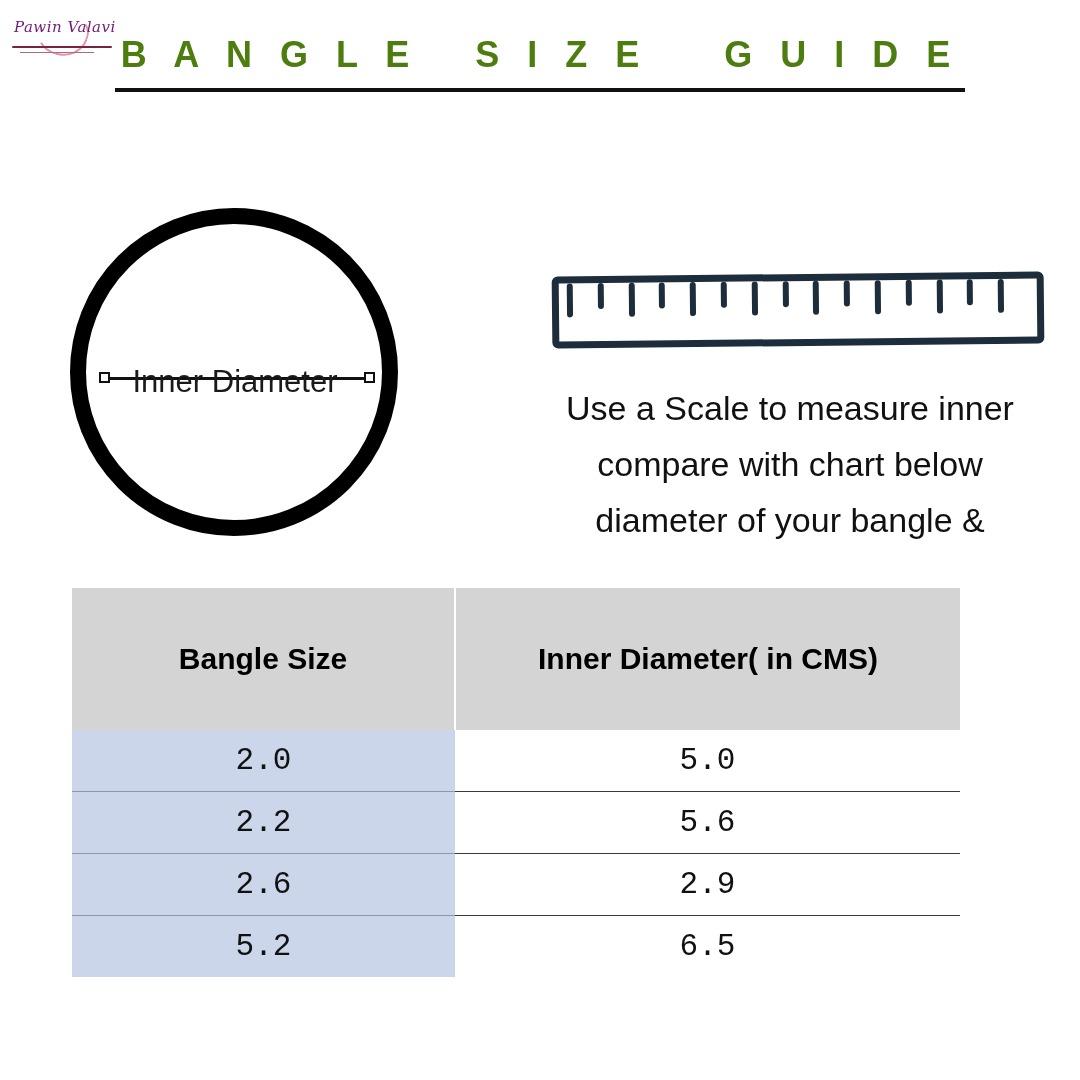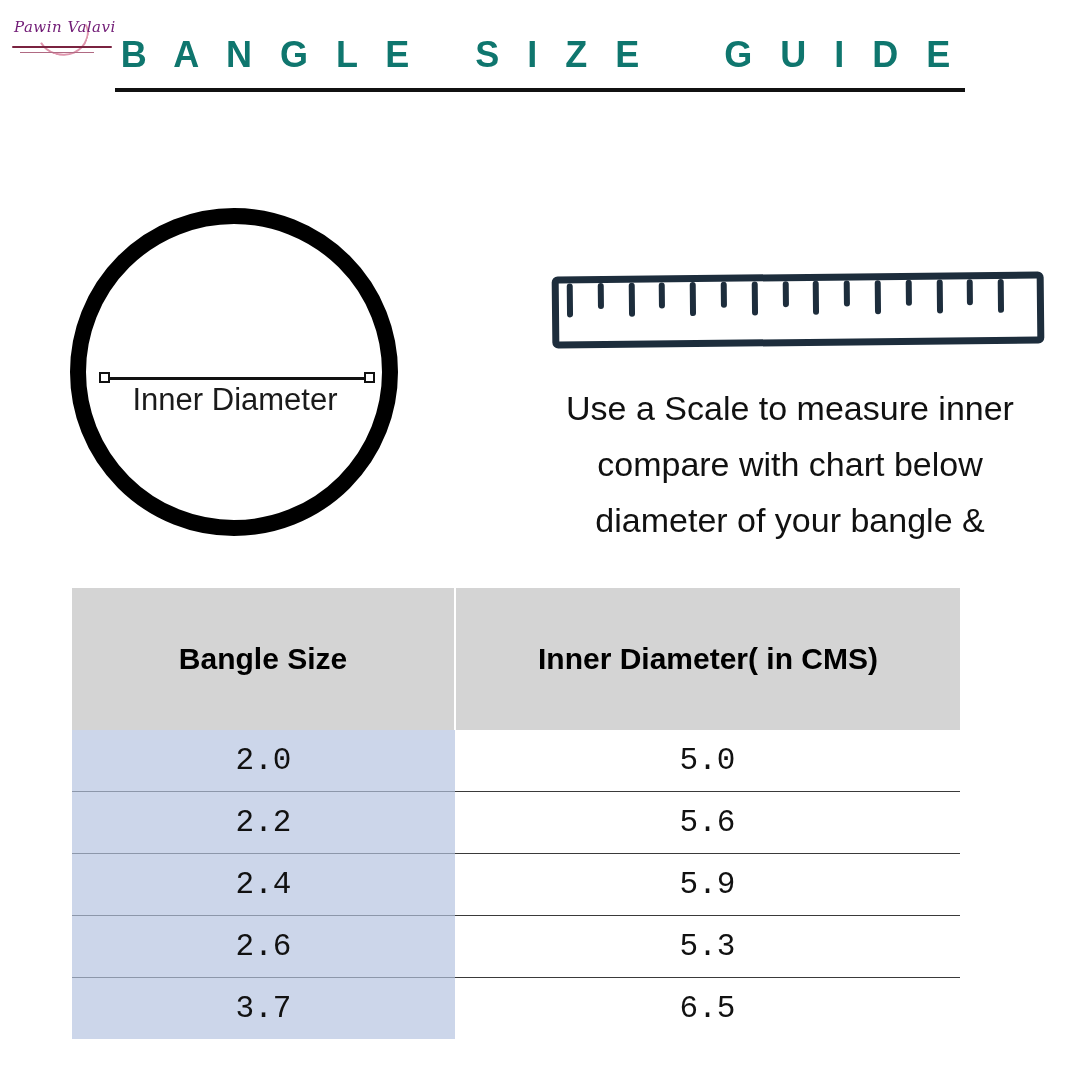--- a/index.html
+++ b/index.html
@@ -73,21 +73,21 @@
     top: 34px;
     width: 1080px;
     text-align: center;
   }
   .title {
     display: inline-block;
     font-family: "Liberation Sans", sans-serif;
     font-weight: bold;
     font-size: 36px;
     letter-spacing: 9px;
-    color: #0f766e;
+    color: #4d7c0f;
     padding: 0 6px 12px 6px;
     border-bottom: 4px solid #111111;
     white-space: pre;
   }
 
   
   .bangle {
     position: absolute;
     left: 70px;
     top: 208px;
@@ -112,21 +112,21 @@
     height: 11px;
     background: #ffffff;
     border: 2px solid #111111;
     box-sizing: border-box;
   }
   .diam-handle.left { left: 99px; }
   .diam-handle.right { left: 364px; }
   .diam-label {
     position: absolute;
     left: 70px;
-    top: 382px;
+    top: 364px;
     width: 330px;
     text-align: center;
     font-size: 31px;
     color: #1a1a1a;
     font-family: "Liberation Sans", sans-serif;
   }
 
   
   .ruler {
     position: absolute;
@@ -260,25 +260,21 @@
   <tbody id="table-body">
       <tr>
         <td class="cell-size">2.0</td>
         <td class="cell-diam">5.0</td>
       </tr>
       <tr>
         <td class="cell-size">2.2</td>
         <td class="cell-diam">5.6</td>
       </tr>
       <tr>
-        <td class="cell-size">2.4</td>
-        <td class="cell-diam">5.9</td>
-      </tr>
-      <tr>
         <td class="cell-size">2.6</td>
-        <td class="cell-diam">5.3</td>
-      </tr>
-      <tr>
-        <td class="cell-size">3.7</td>
+        <td class="cell-diam">2.9</td>
+      </tr>
+      <tr>
+        <td class="cell-size">5.2</td>
         <td class="cell-diam">6.5</td>
       </tr>
     </tbody>
 </table>
 
 </body></html>

